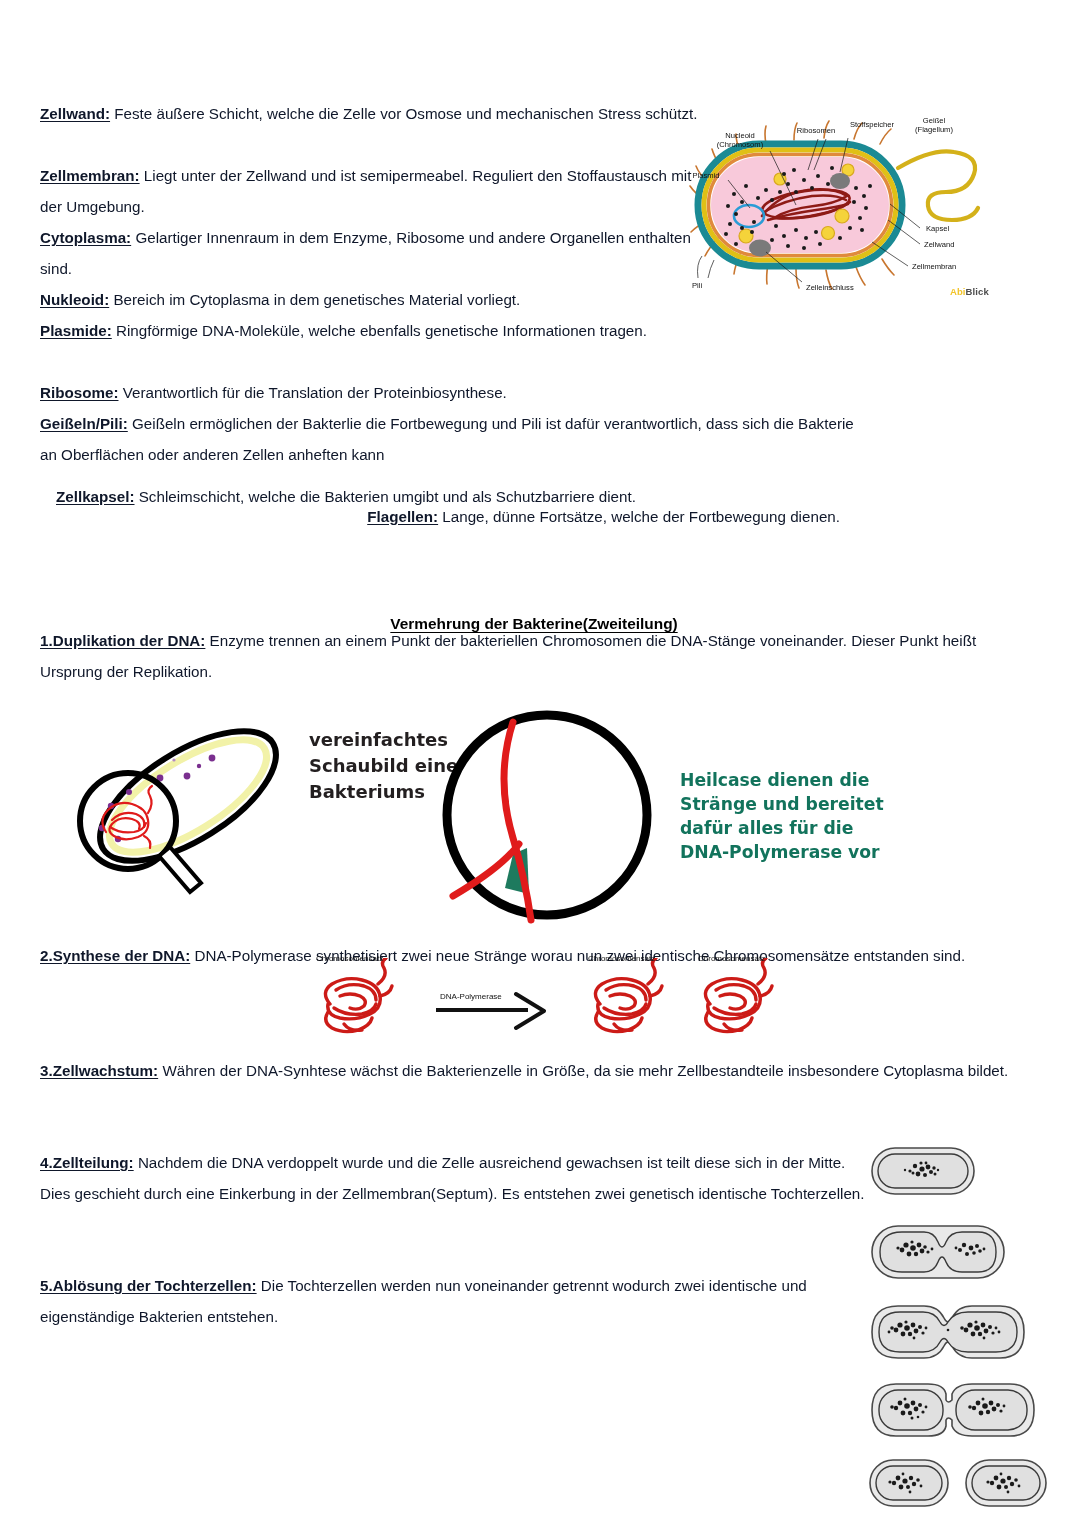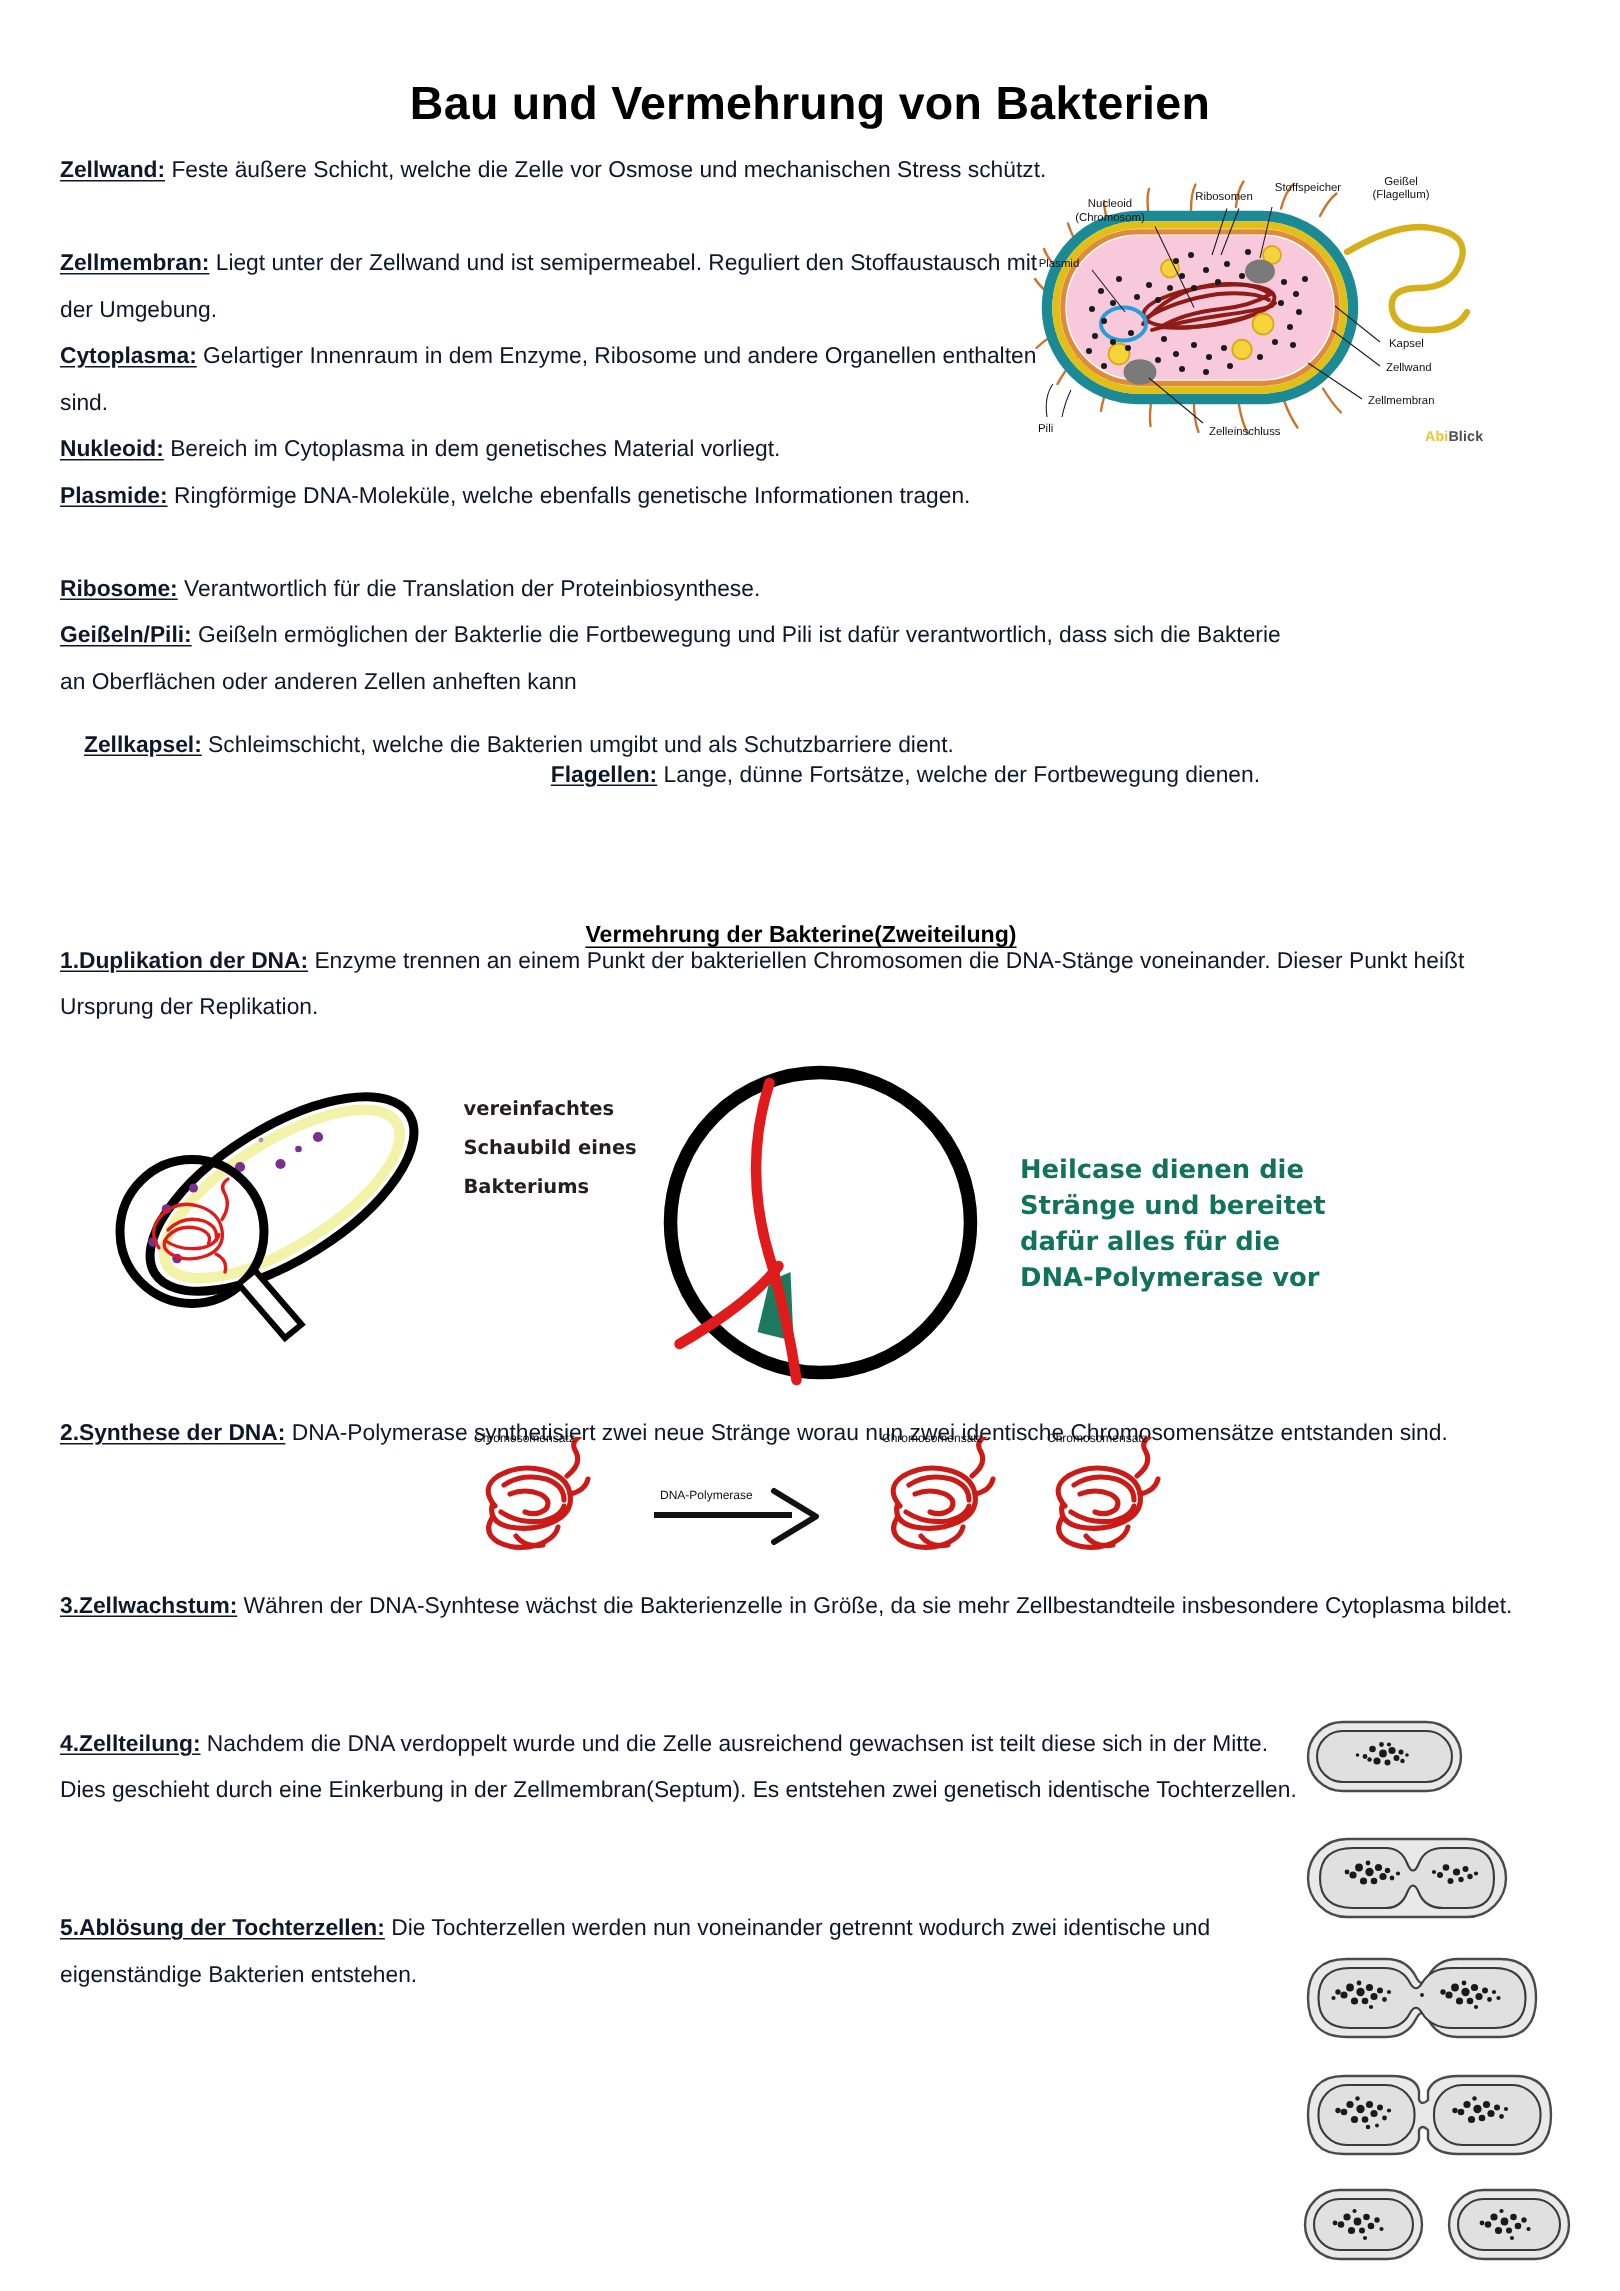--- a/index.html
+++ b/index.html
@@ -88,21 +88,21 @@
     position: absolute;
     left: 60px;
     top: 700px;
     width: 960px;
     height: 230px;
   }
   .sketch-caption {
     position: absolute;
     left: 249px;
     top: 27px;
-    font-size: 13px;
+    font-size: 18px;
     font-weight: bold;
     line-height: 26px;
     color: #231f20;
     font-family: "DejaVu Sans", sans-serif;
   }
   .helicase-note {
     position: absolute;
     left: 620px;
     top: 68px;
     font-size: 17.2px;
@@ -135,21 +135,20 @@
     width: 190px;
     height: 370px;
   }
   .fission-stage { position: absolute; left: 0; }
 </style>
 </head>
 <body>
 
 <div class="page">
 
-  <div class="doc-title">Bau und Vermehrung von Bakterien</div>
 
   <div class="txt-block" style="left:40px; top:98px; width:660px;">
     <p class="para"><span class="lede">Zellwand:</span><span> Feste äußere Schicht, welche die Zelle vor Osmose und mechanischen Stress schützt.</span></p>
   </div>
 
   <div class="txt-block" style="left:40px; top:160px; width:660px;">
     <p class="para"><span class="lede">Zellmembran:</span><span> Liegt unter der Zellwand und ist semipermeabel. Reguliert den Stoffaustausch mit der Umgebung.</span></p>
   </div>
 
   <div class="txt-block" style="left:40px; top:284px; width:780px;">

